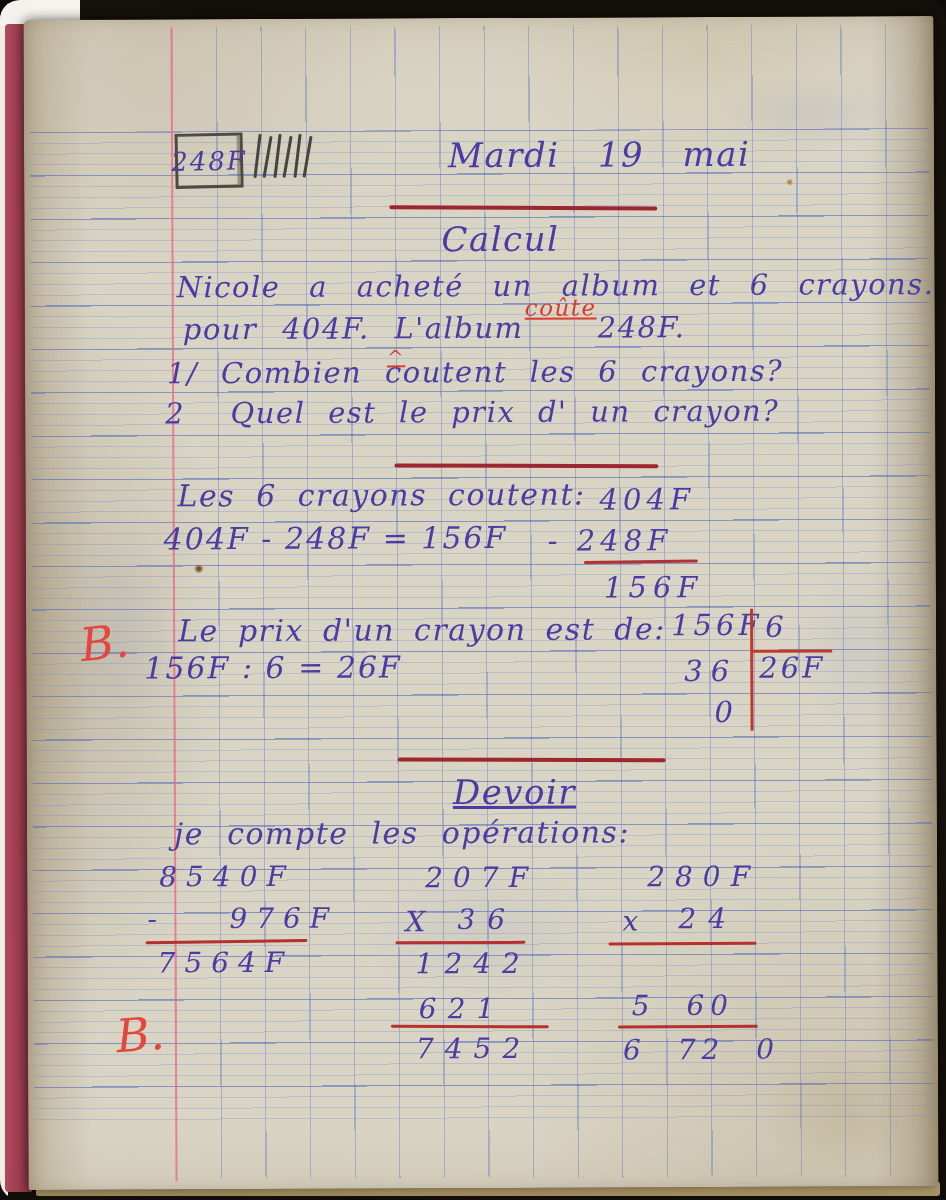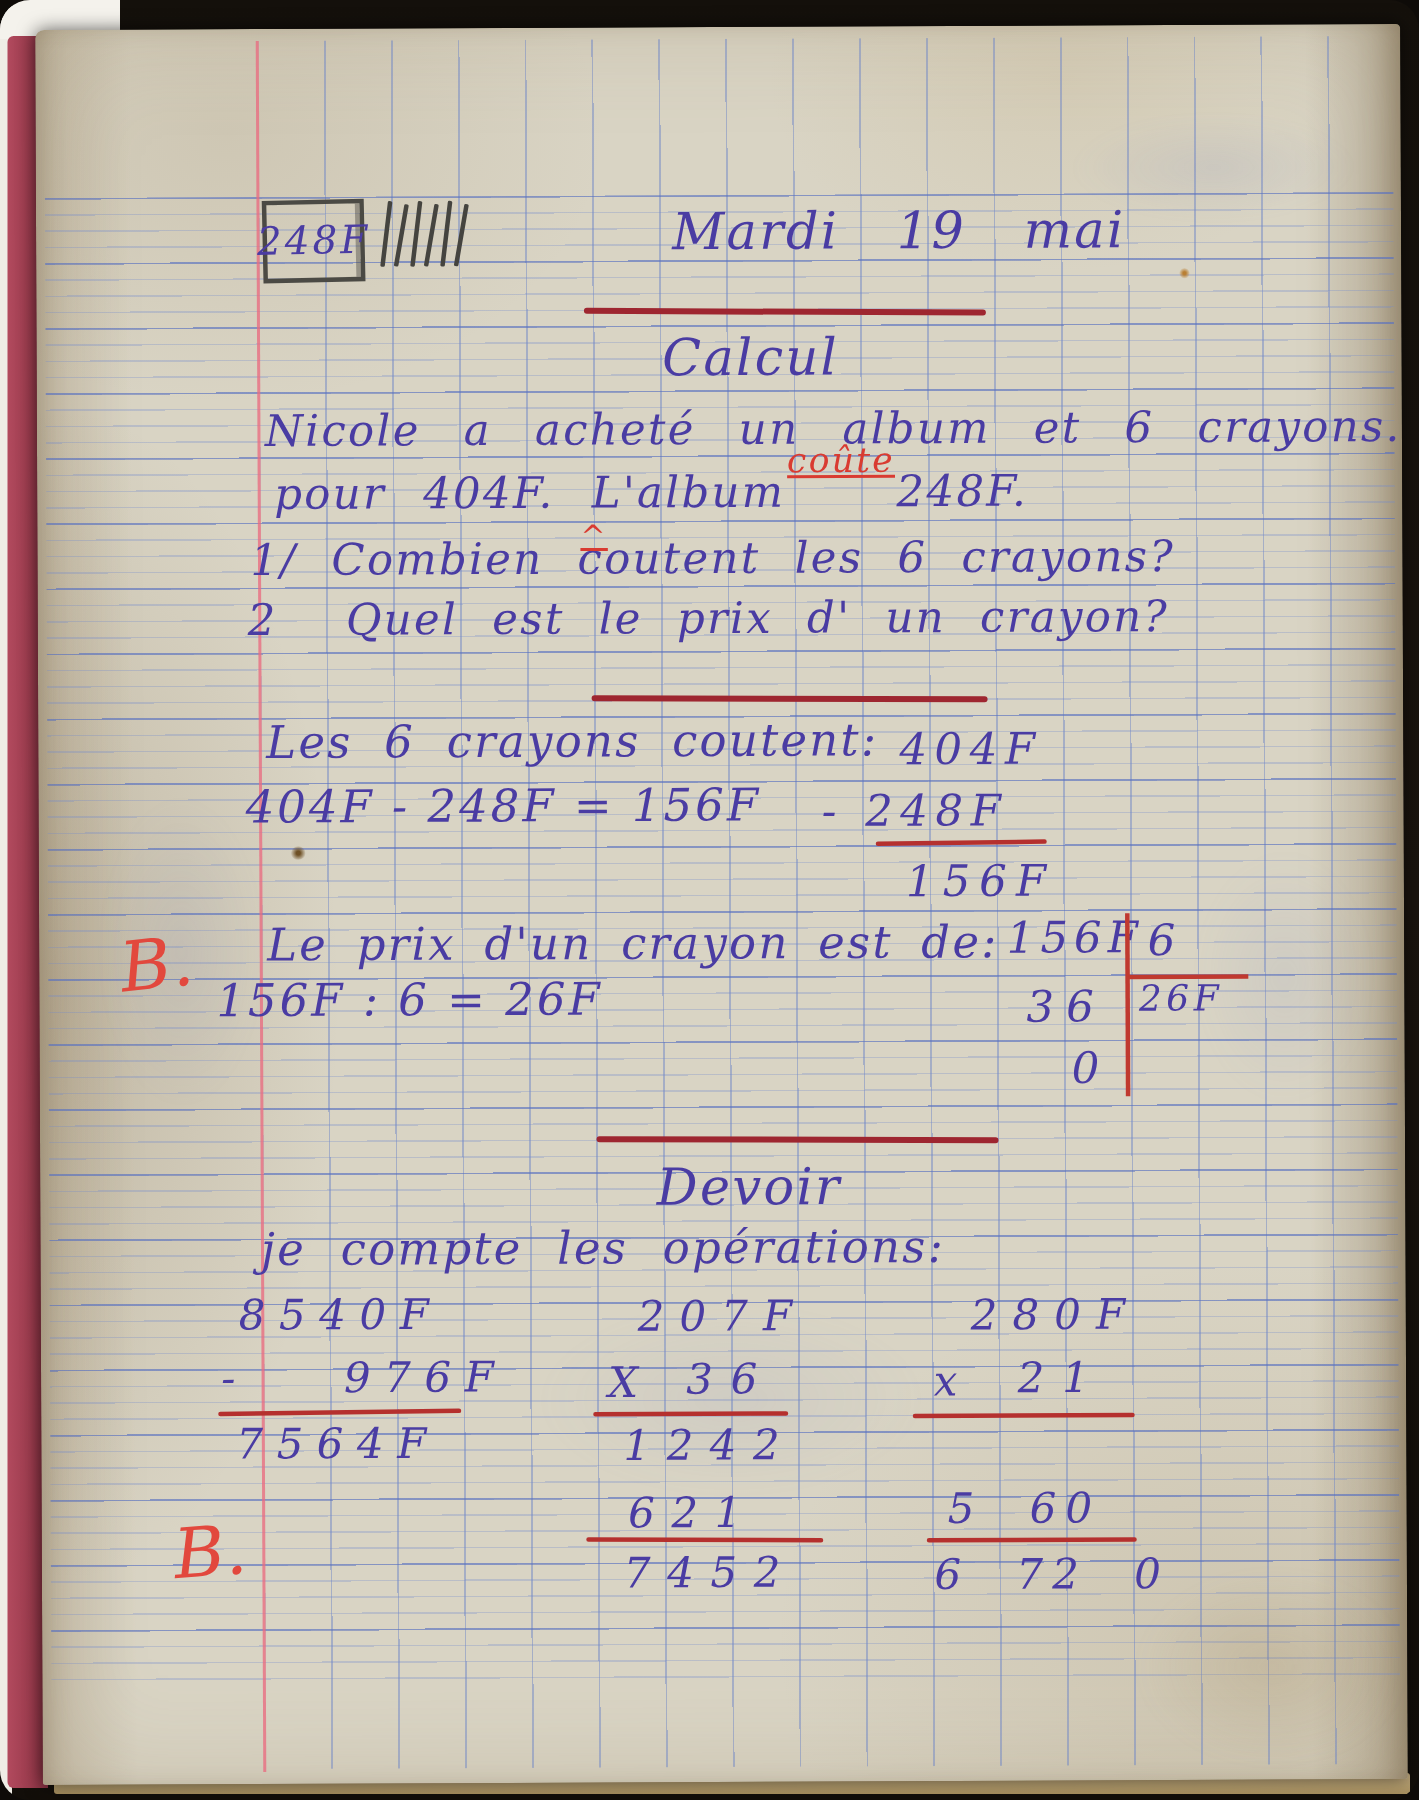--- a/index.html
+++ b/index.html
@@ -124,48 +124,48 @@
     <div class="hw" style="left:522px;top:509px;font-size:29px;letter-spacing:5px;">- 248F</div>
     <div class="opline" style="left:558px;top:543px;width:114px;transform:rotate(-0.5deg);"></div>
     <div class="hw" style="left:578px;top:556px;font-size:29px;letter-spacing:6px;">156F</div>
 
     <div class="hw" style="left:152px;top:597px;font-size:30px;word-spacing:8px;">Le prix d'un crayon est de:</div>
     <div class="hw" style="left:645px;top:594px;font-size:29px;letter-spacing:4px;">156F</div>
     <div class="hw" style="left:739px;top:596px;font-size:29px;">6</div>
     <div class="div-vline"></div>
     <div class="div-hline"></div>
     <div class="hw" style="left:658px;top:640px;font-size:29px;letter-spacing:8px;">36</div>
-    <div class="hw" style="left:733px;top:637px;font-size:24px;letter-spacing:3px;">26F</div>
+    <div class="hw" style="left:733px;top:637px;font-size:29px;letter-spacing:3px;">26F</div>
     <div class="hw" style="left:688px;top:681px;font-size:29px;">0</div>
     <div class="grade" style="left:54px;top:600px;transform:rotate(-6deg);">B.</div>
     <div class="hw" style="left:118px;top:634px;font-size:30px;letter-spacing:2px;">156F : 6 = 26F</div>
 
     <div class="redline" style="left:371px;top:740px;width:268px;transform:rotate(0.4deg);"></div>
 
-    <div class="hw big" style="left:411px;top:757px;">Devoir</div>
+    <div class="hw big" style="left:426px;top:757px;text-decoration:underline;">Devoir</div>
     <div class="hw" style="left:147px;top:800px;font-size:30px;word-spacing:12px;">je compte les opérations:</div>
 
     <div class="hw num" style="left:132px;top:844px;">8540F</div>
     <div class="hw num" style="left:120px;top:886px;letter-spacing:0;">-</div>
     <div class="hw num" style="left:158px;top:886px;margin-left:44px;">976F</div>
     <div class="opline" style="left:118px;top:921px;width:162px;transform:rotate(-0.5deg);"></div>
     <div class="hw num" style="left:130px;top:930px;">7564F</div>
 
     <div class="hw num" style="left:398px;top:846px;letter-spacing:10px;">207F</div>
     <div class="hw num" style="left:378px;top:890px;letter-spacing:0;">X</div>
     <div class="hw num" style="left:430px;top:888px;letter-spacing:12px;">36</div>
     <div class="opline" style="left:368px;top:923px;width:130px;"></div>
     <div class="hw num" style="left:388px;top:932px;letter-spacing:11px;">1242</div>
     <div class="hw num" style="left:391px;top:977px;letter-spacing:11px;">621</div>
     <div class="opline" style="left:363px;top:1007px;width:158px;transform:rotate(0.4deg);"></div>
     <div class="hw num" style="left:388px;top:1017px;letter-spacing:11px;">7452</div>
 
     <div class="hw num" style="left:620px;top:846px;letter-spacing:10px;">280F</div>
     <div class="hw num" style="left:595px;top:890px;letter-spacing:0;">x</div>
-    <div class="hw num" style="left:651px;top:888px;letter-spacing:12px;">21</div>
+    <div class="hw num" style="left:651px;top:888px;letter-spacing:12px;">24</div>
     <div class="opline" style="left:581px;top:925px;width:148px;"></div>
     <div class="hw num" style="left:604px;top:975px;letter-spacing:6px;word-spacing:16px;">5 60</div>
     <div class="opline" style="left:590px;top:1008px;width:140px;"></div>
     <div class="hw num" style="left:595px;top:1019px;letter-spacing:6px;word-spacing:16px;">6 72 0</div>
 
     <div class="grade" style="left:88px;top:992px;transform:rotate(-4deg);">B.</div>
   </div>
 </div>
 
 </body></html>

